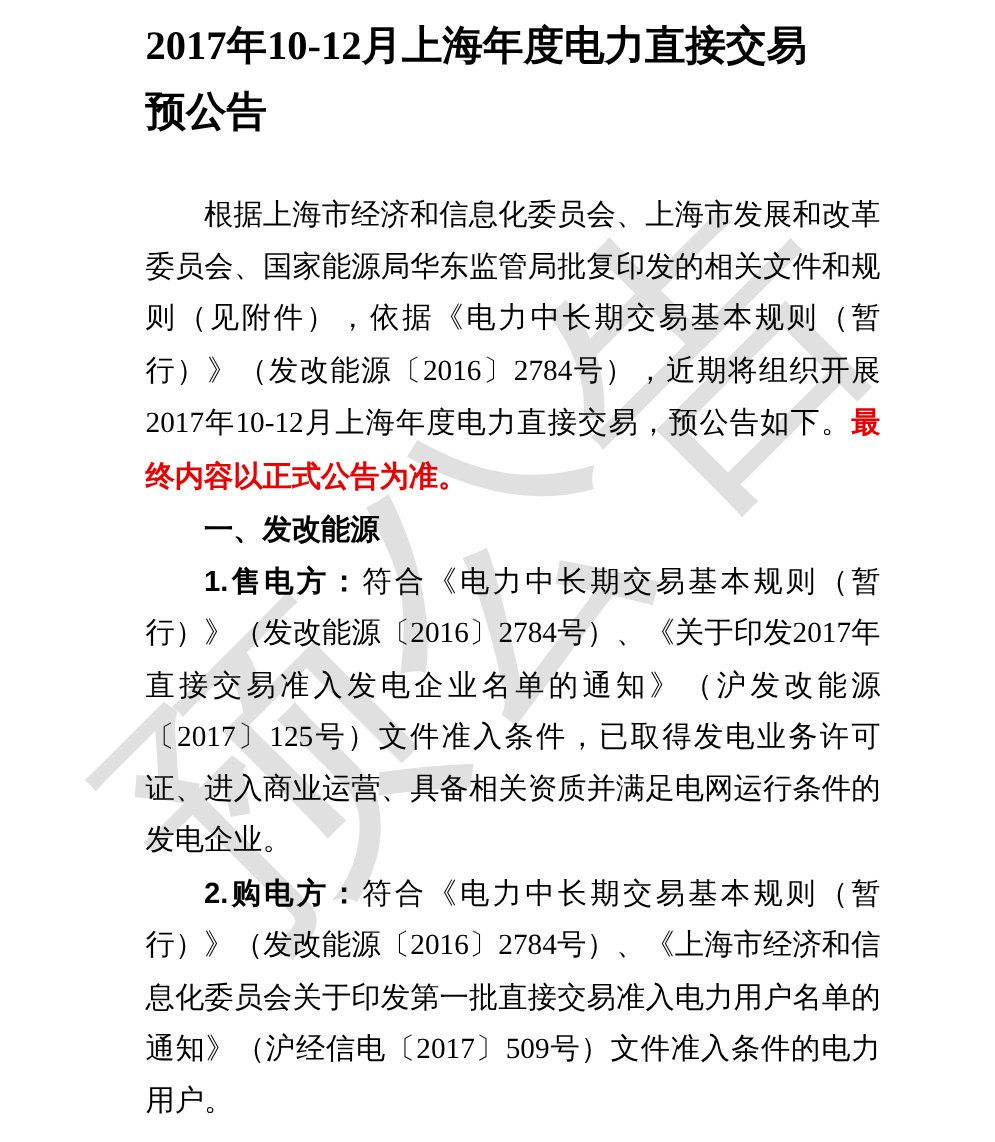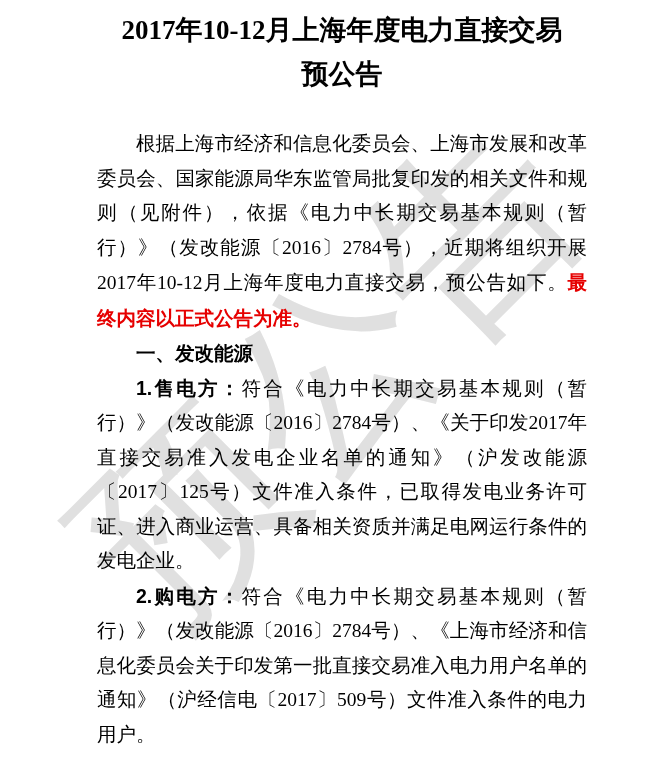--- a/index.html
+++ b/index.html
@@ -34,21 +34,20 @@
   .doc {
     position: relative;
     z-index: 1;
     margin: 8px 76px 0 97px;
     width: 490px;
   }
   .title {
     font-size: 27px;
     font-weight: bold;
     line-height: 44px;
-    text-align: center;
     margin: 0;
   }
   .body-text {
     margin-top: 31px;
     font-size: 19.5px;
     line-height: 34.5px;
     text-align: justify;
   }
   .body-text p {
     margin: 0;

